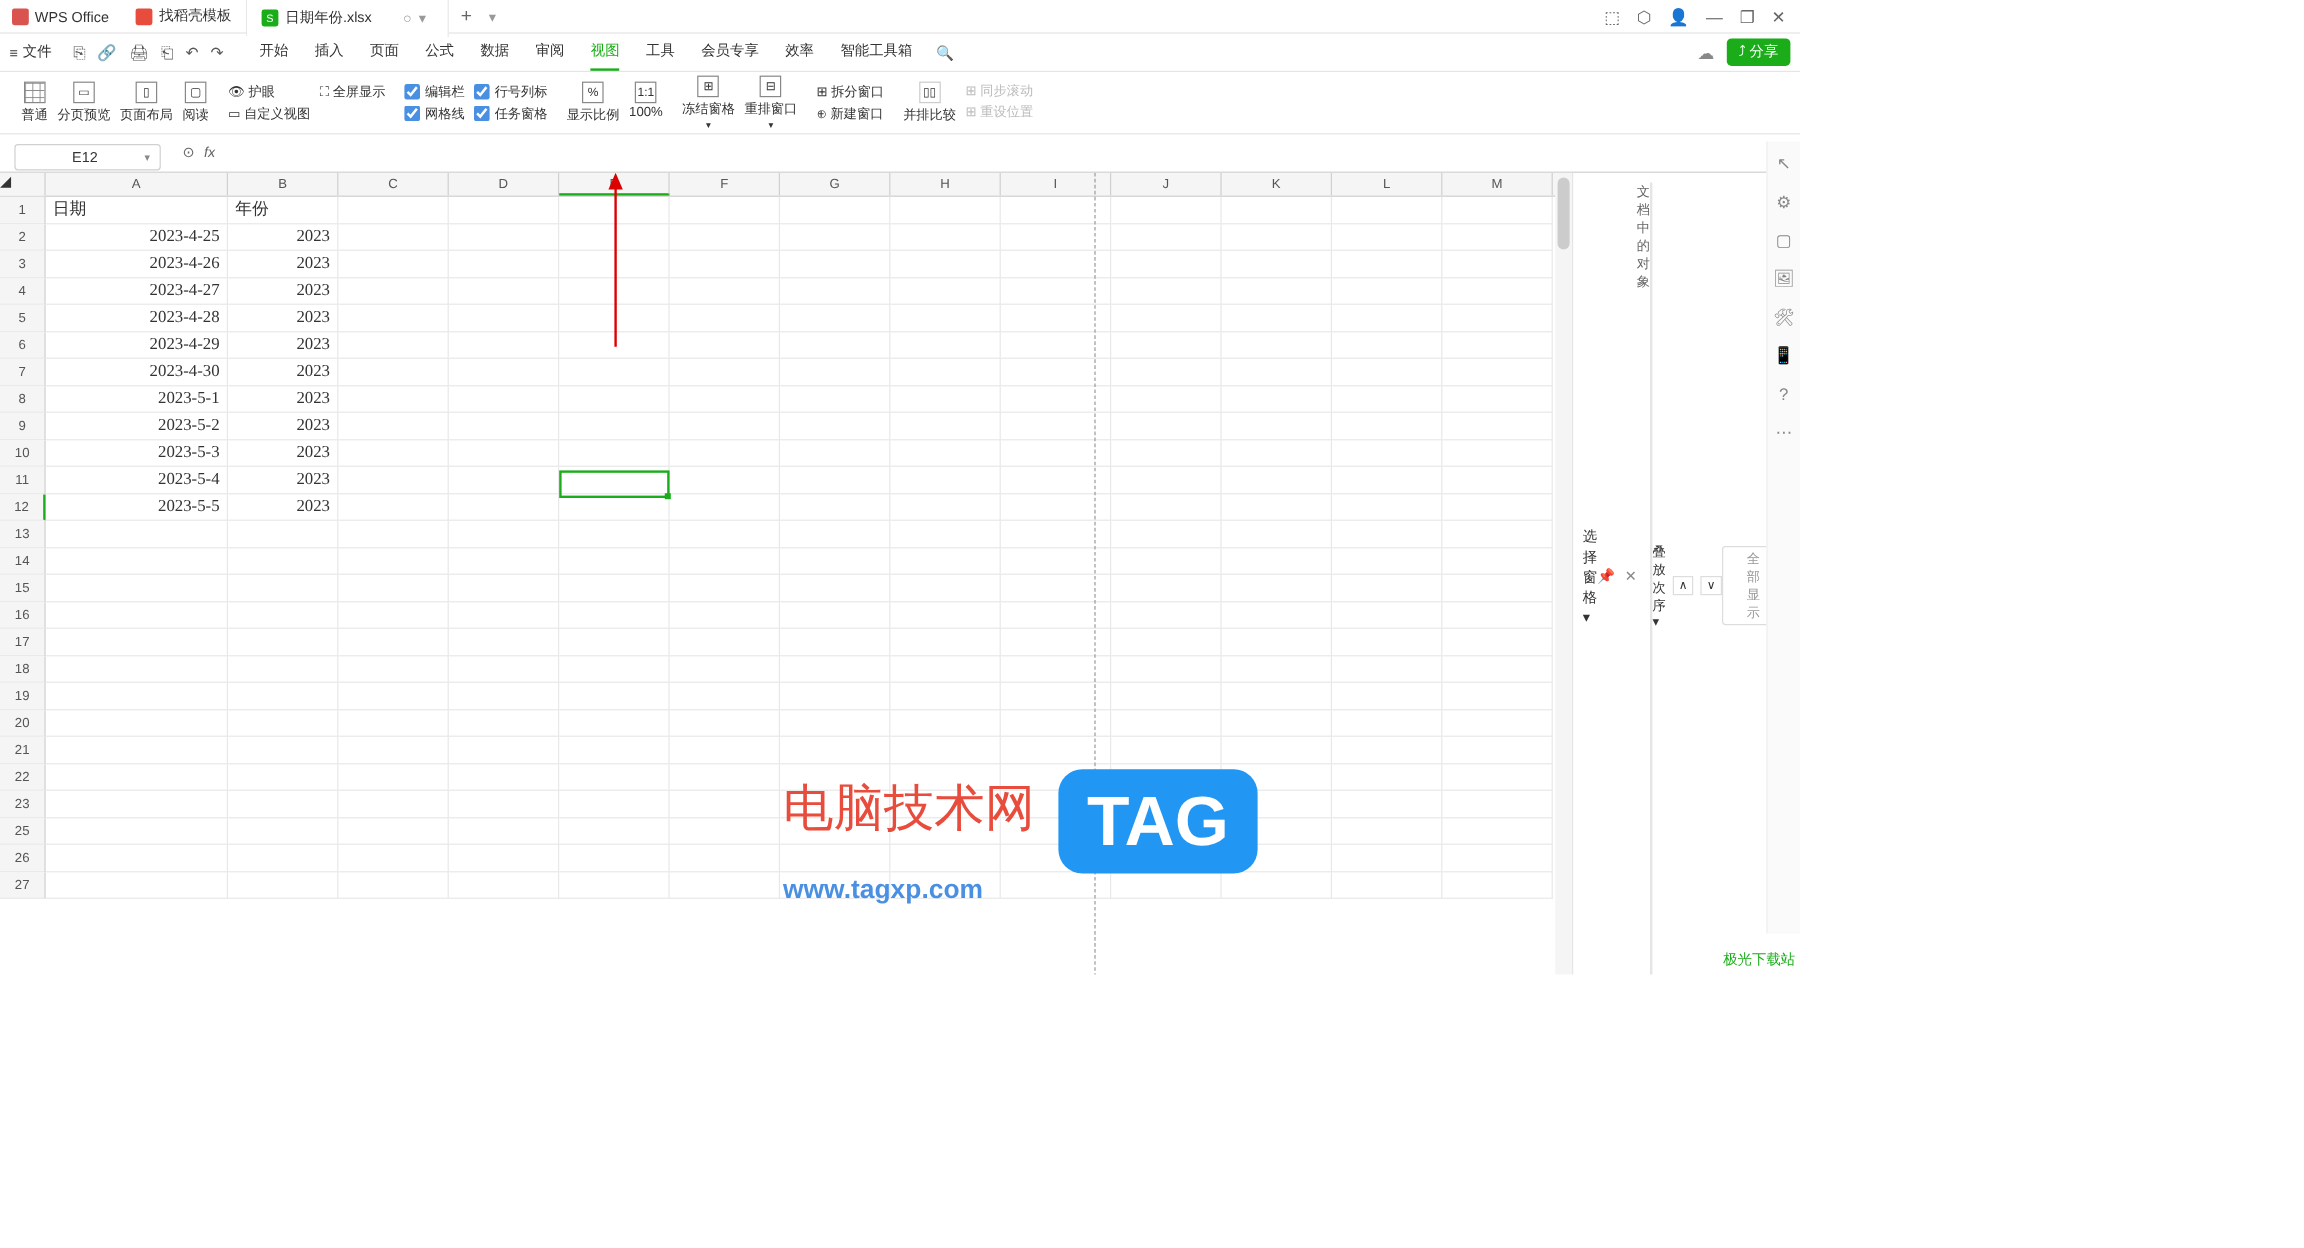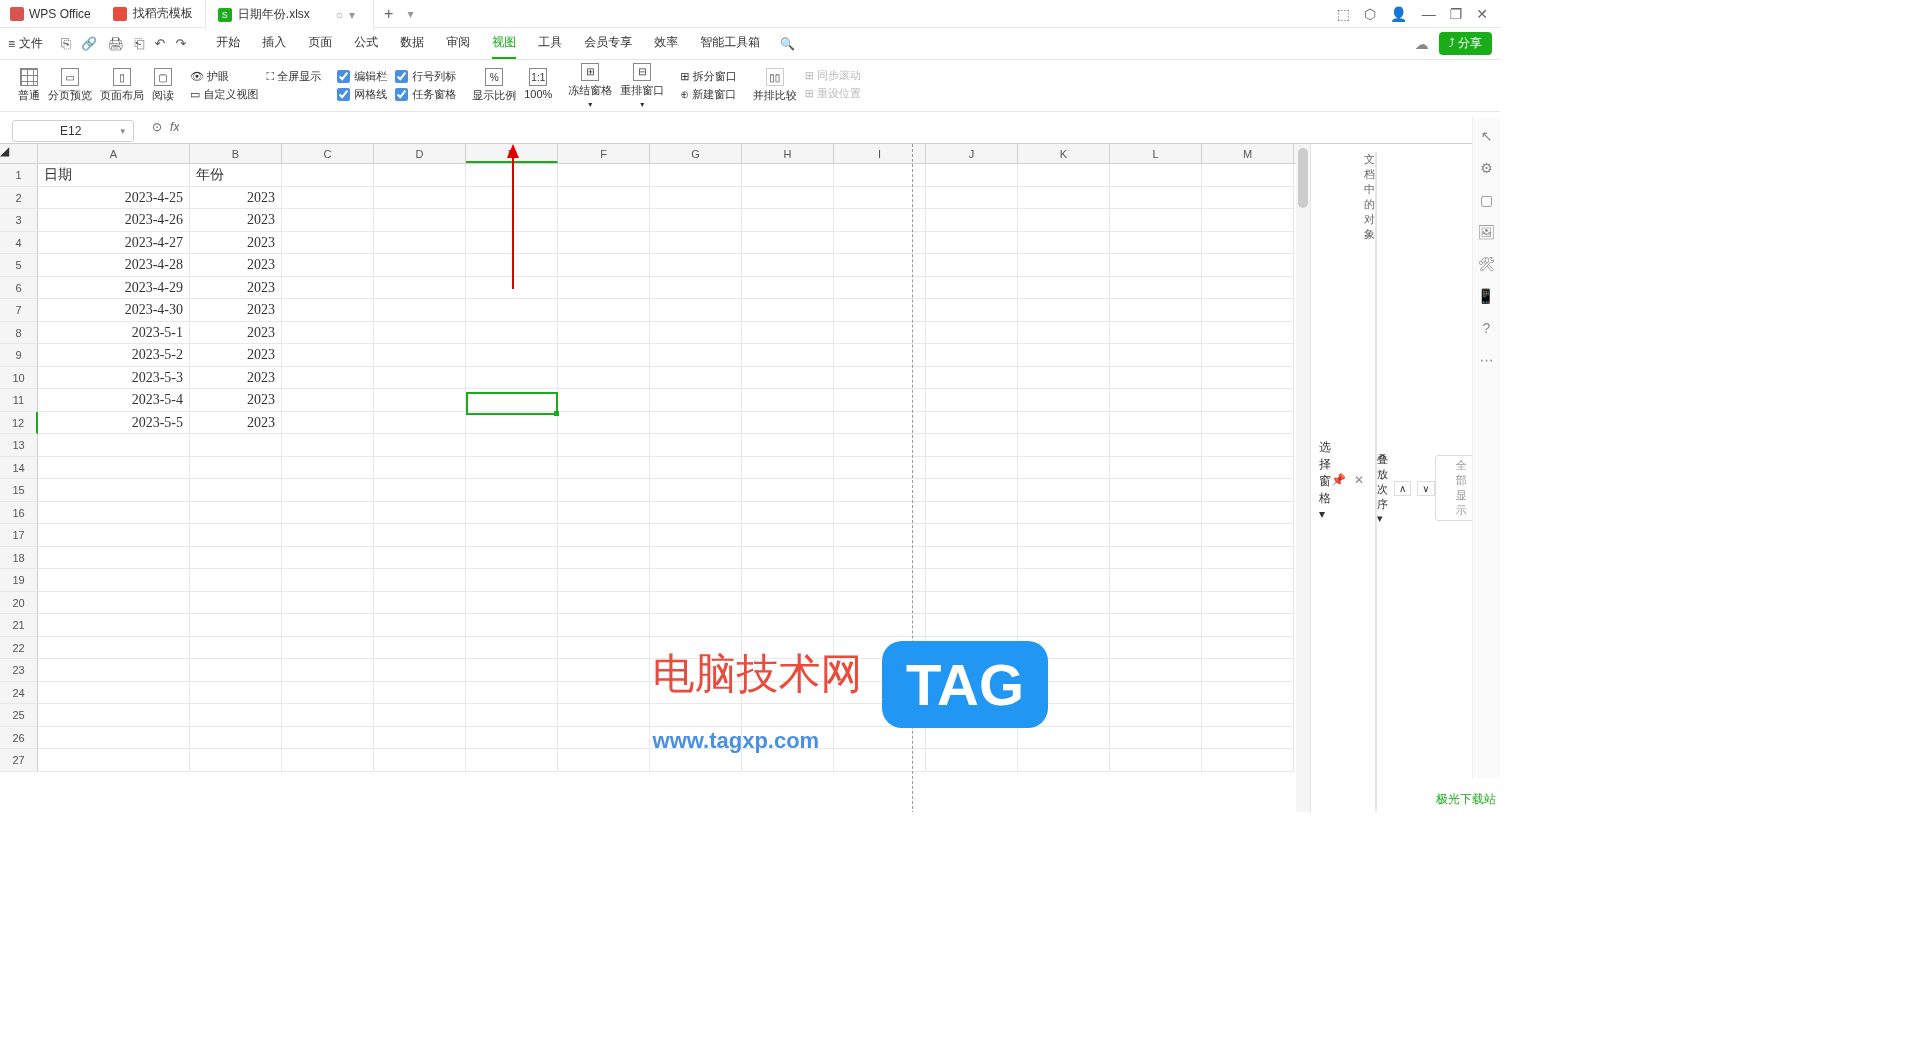--- a/index.html
+++ b/index.html
@@ -656,36 +656,20 @@
           <div class="cell other"></div>
           <div class="cell other"></div>
           <div class="cell other"></div>
           <div class="cell other"></div>
           <div class="cell other"></div>
           <div class="cell other"></div>
           <div class="cell other"></div>
           <div class="cell other"></div>
         </div>
         <div class="row">
-          <div class="row-h">24</div>
-          <div class="cell a"></div>
-          <div class="cell b"></div>
-          <div class="cell other"></div>
-          <div class="cell other"></div>
-          <div class="cell other"></div>
-          <div class="cell other"></div>
-          <div class="cell other"></div>
-          <div class="cell other"></div>
-          <div class="cell other"></div>
-          <div class="cell other"></div>
-          <div class="cell other"></div>
-          <div class="cell other"></div>
-          <div class="cell other"></div>
-        </div>
-        <div class="row">
           <div class="row-h">25</div>
           <div class="cell a"></div>
           <div class="cell b"></div>
           <div class="cell other"></div>
           <div class="cell other"></div>
           <div class="cell other"></div>
           <div class="cell other"></div>
           <div class="cell other"></div>
           <div class="cell other"></div>
           <div class="cell other"></div>

